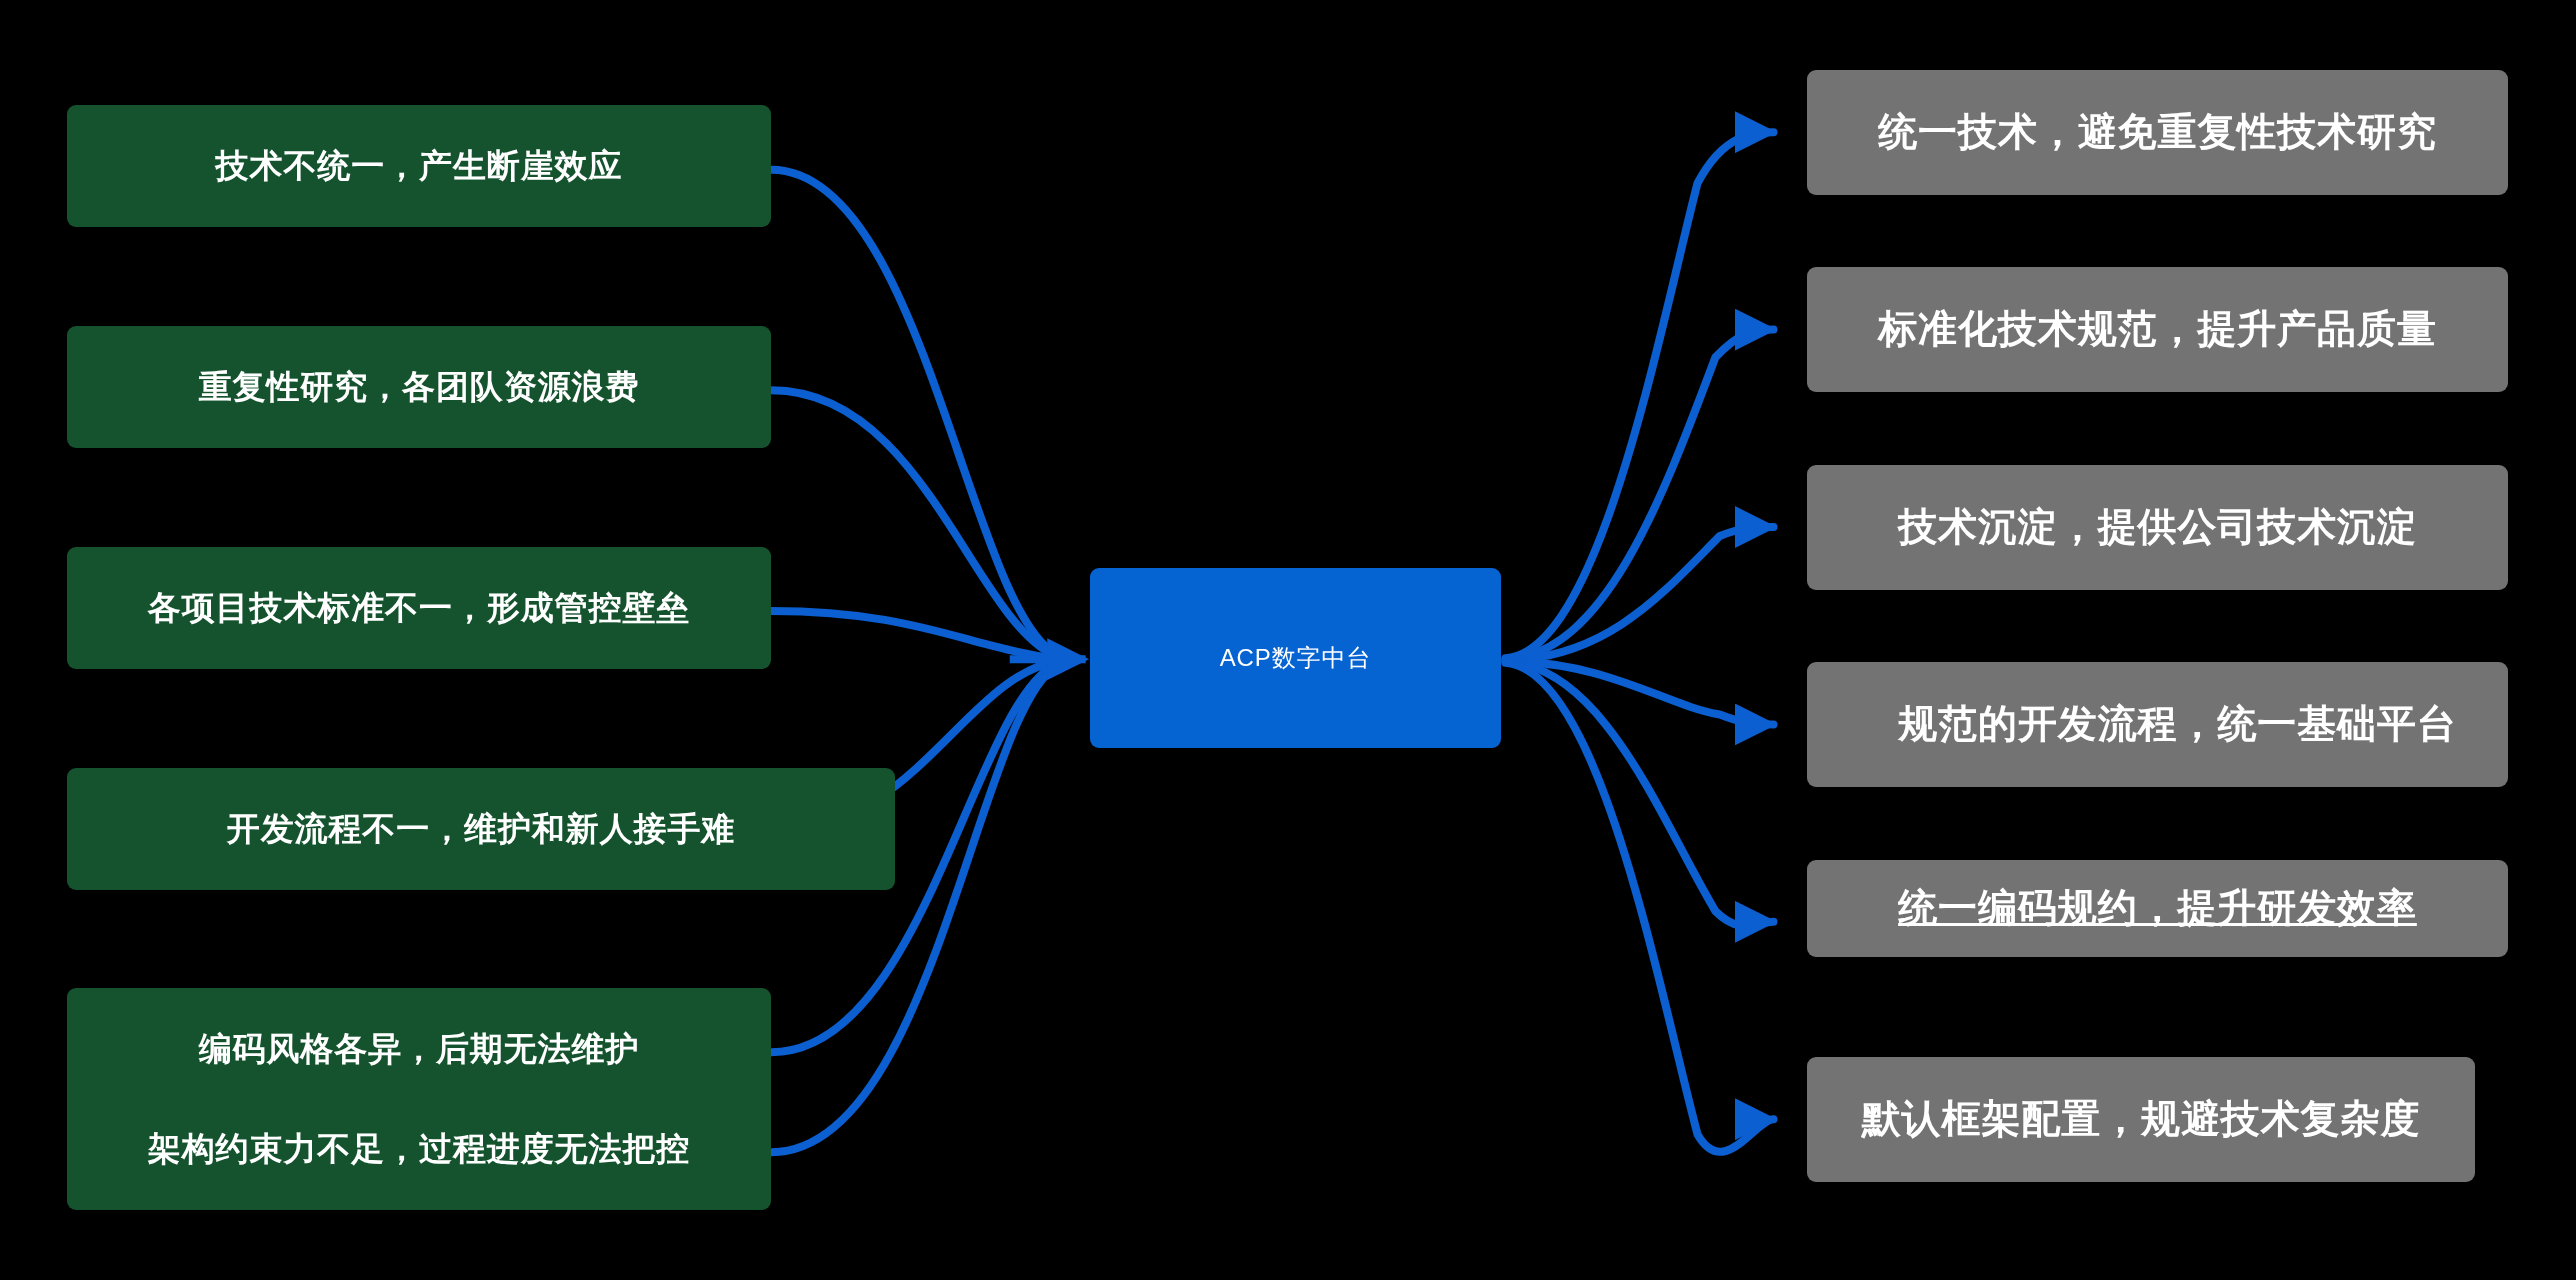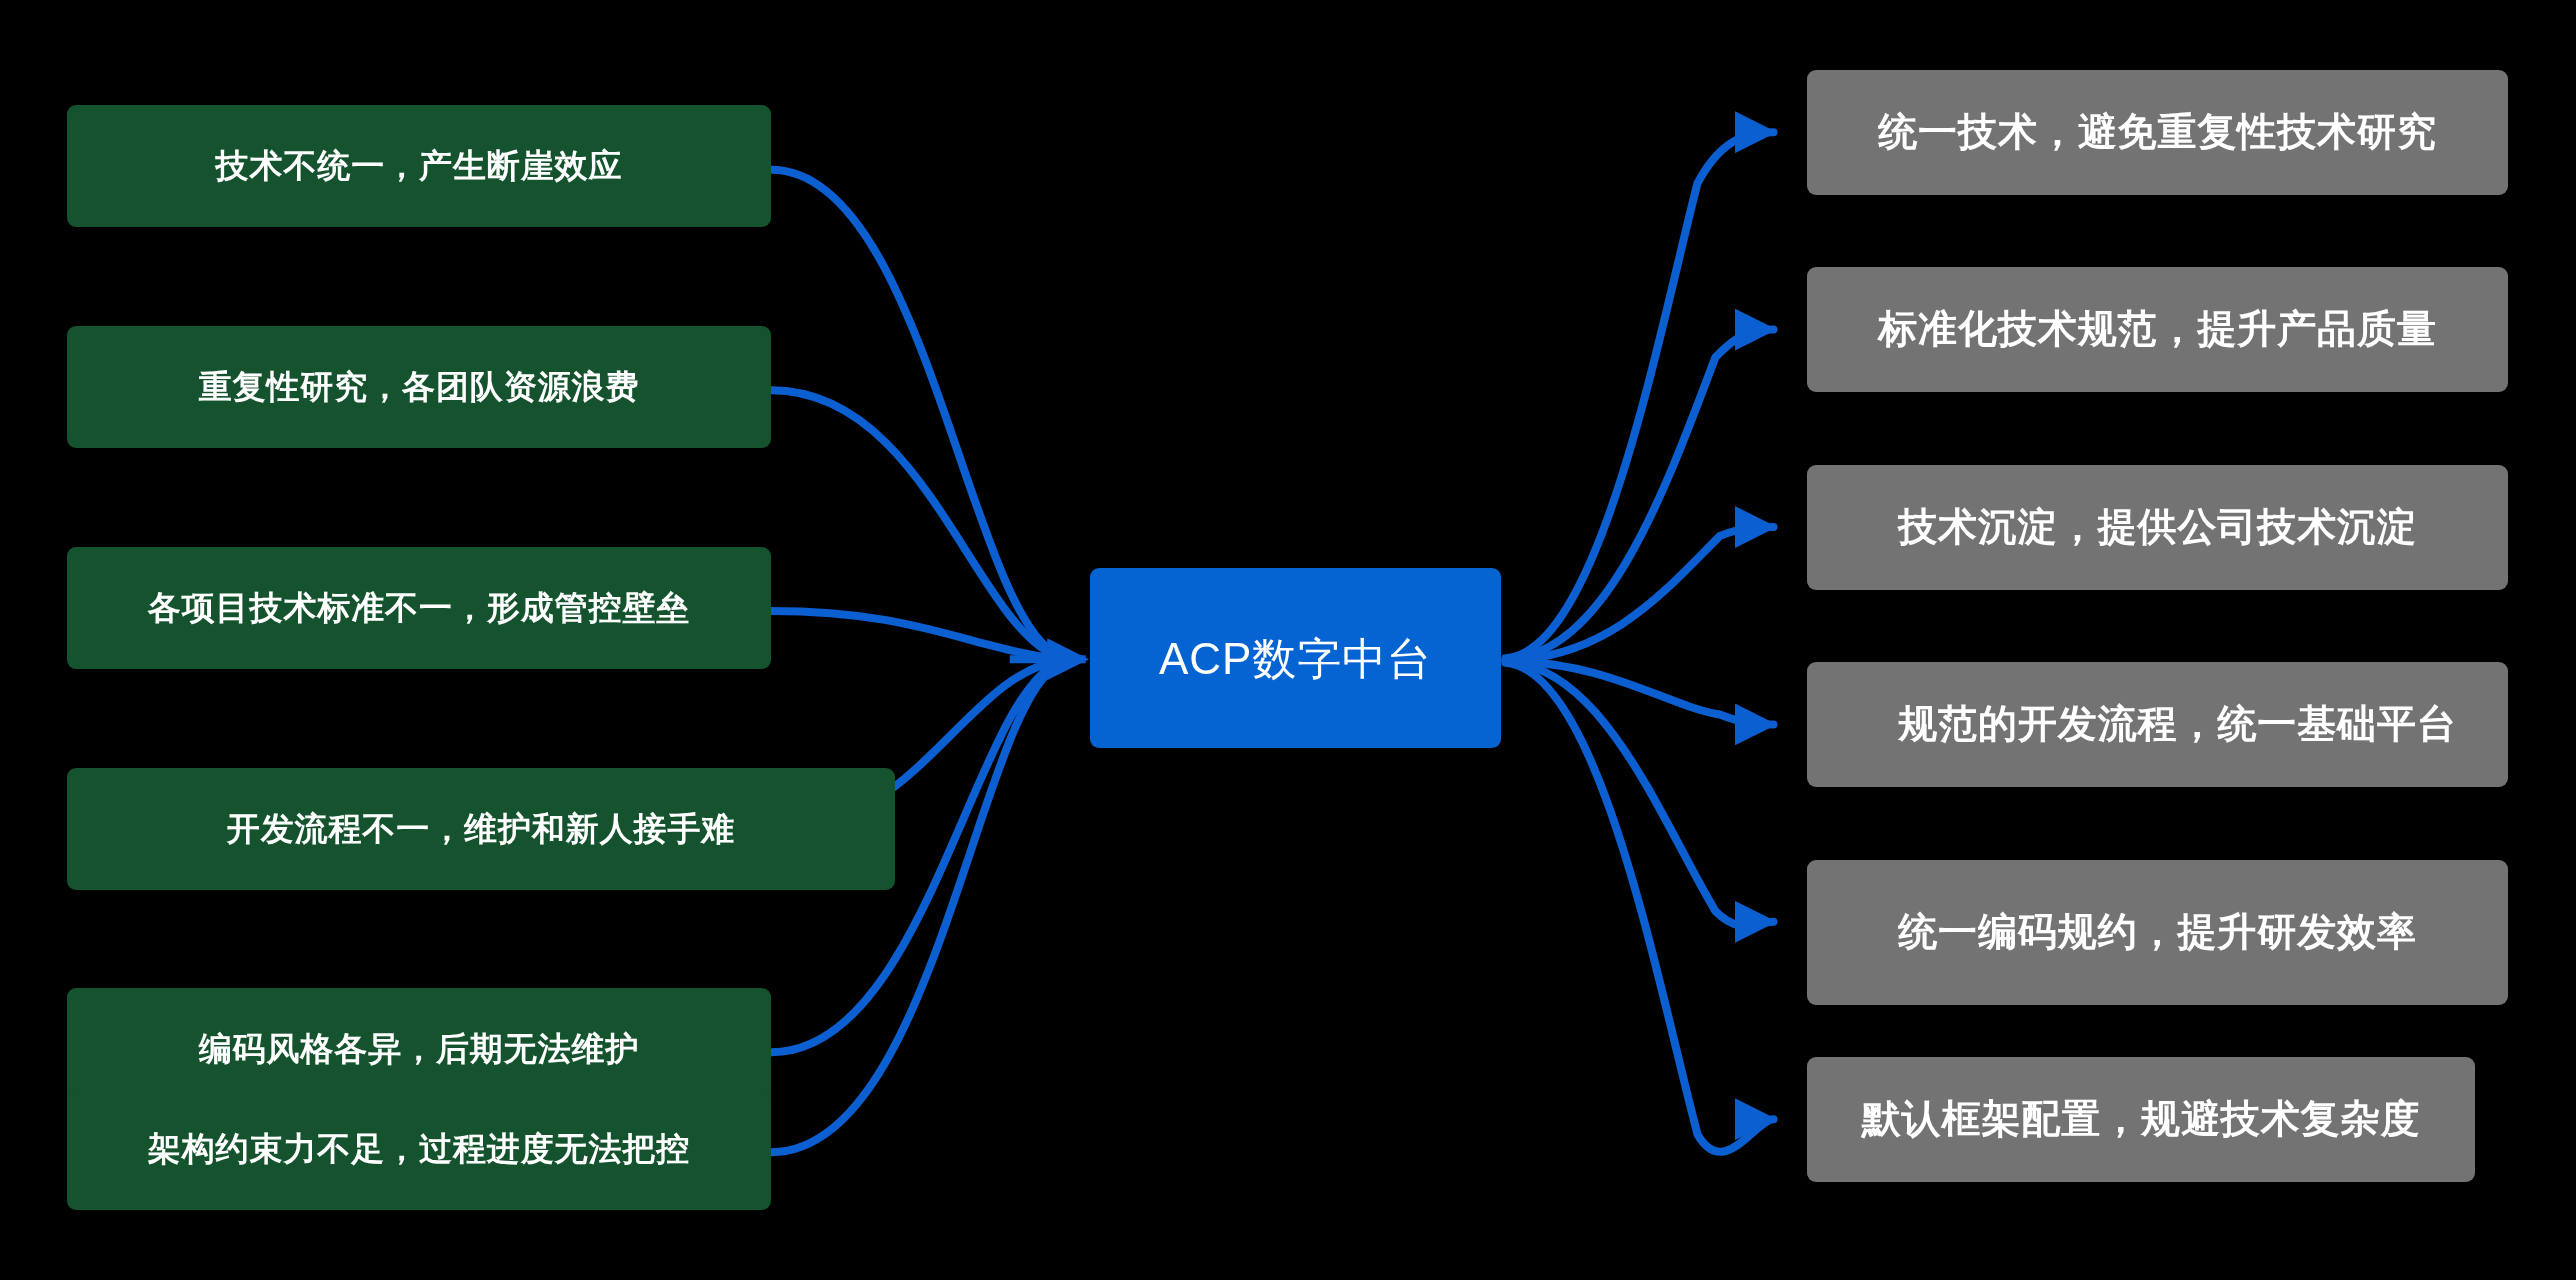--- a/index.html
+++ b/index.html
@@ -51,21 +51,21 @@
     font-size: 33px;
     font-weight: bold;
   }
   .benefit-node {
     background: #737373;
     font-size: 39px;
     font-weight: bold;
   }
   .center-node {
     background: #0663D2;
-    font-size: 44px;
+    font-size: 24px;
     font-weight: normal;
   }
 </style>
 </head>
 <body>
 
 <div id="canvas">
 
   <svg id="edges" viewBox="0 0 2883 1433" xmlns="http://www.w3.org/2000/svg">
     <defs>
@@ -122,21 +122,21 @@
   </div>
   <div class="node benefit-node" style="left:1807px; top:267px; width:701px; height:125px;">
     <span class="node-label">标准化技术规范，提升产品质量</span>
   </div>
   <div class="node benefit-node" style="left:1807px; top:465px; width:701px; height:125px;">
     <span class="node-label">技术沉淀，提供公司技术沉淀</span>
   </div>
   <div class="node benefit-node" style="left:1807px; top:662px; width:701px; height:125px;padding-left:40px;">
     <span class="node-label">规范的开发流程，统一基础平台</span>
   </div>
-  <div class="node benefit-node" style="left:1807px; top:860px; width:701px; height:145px;">
+  <div class="node benefit-node" style="left:1807px; top:860px; width:701px; height:97px;text-decoration:underline;">
     <span class="node-label">统一编码规约，提升研发效率</span>
   </div>
   <div class="node benefit-node" style="left:1807px; top:1057px; width:668px; height:125px;">
     <span class="node-label">默认框架配置，规避技术复杂度</span>
   </div>
 
 </div>
 
 
 </body></html>

